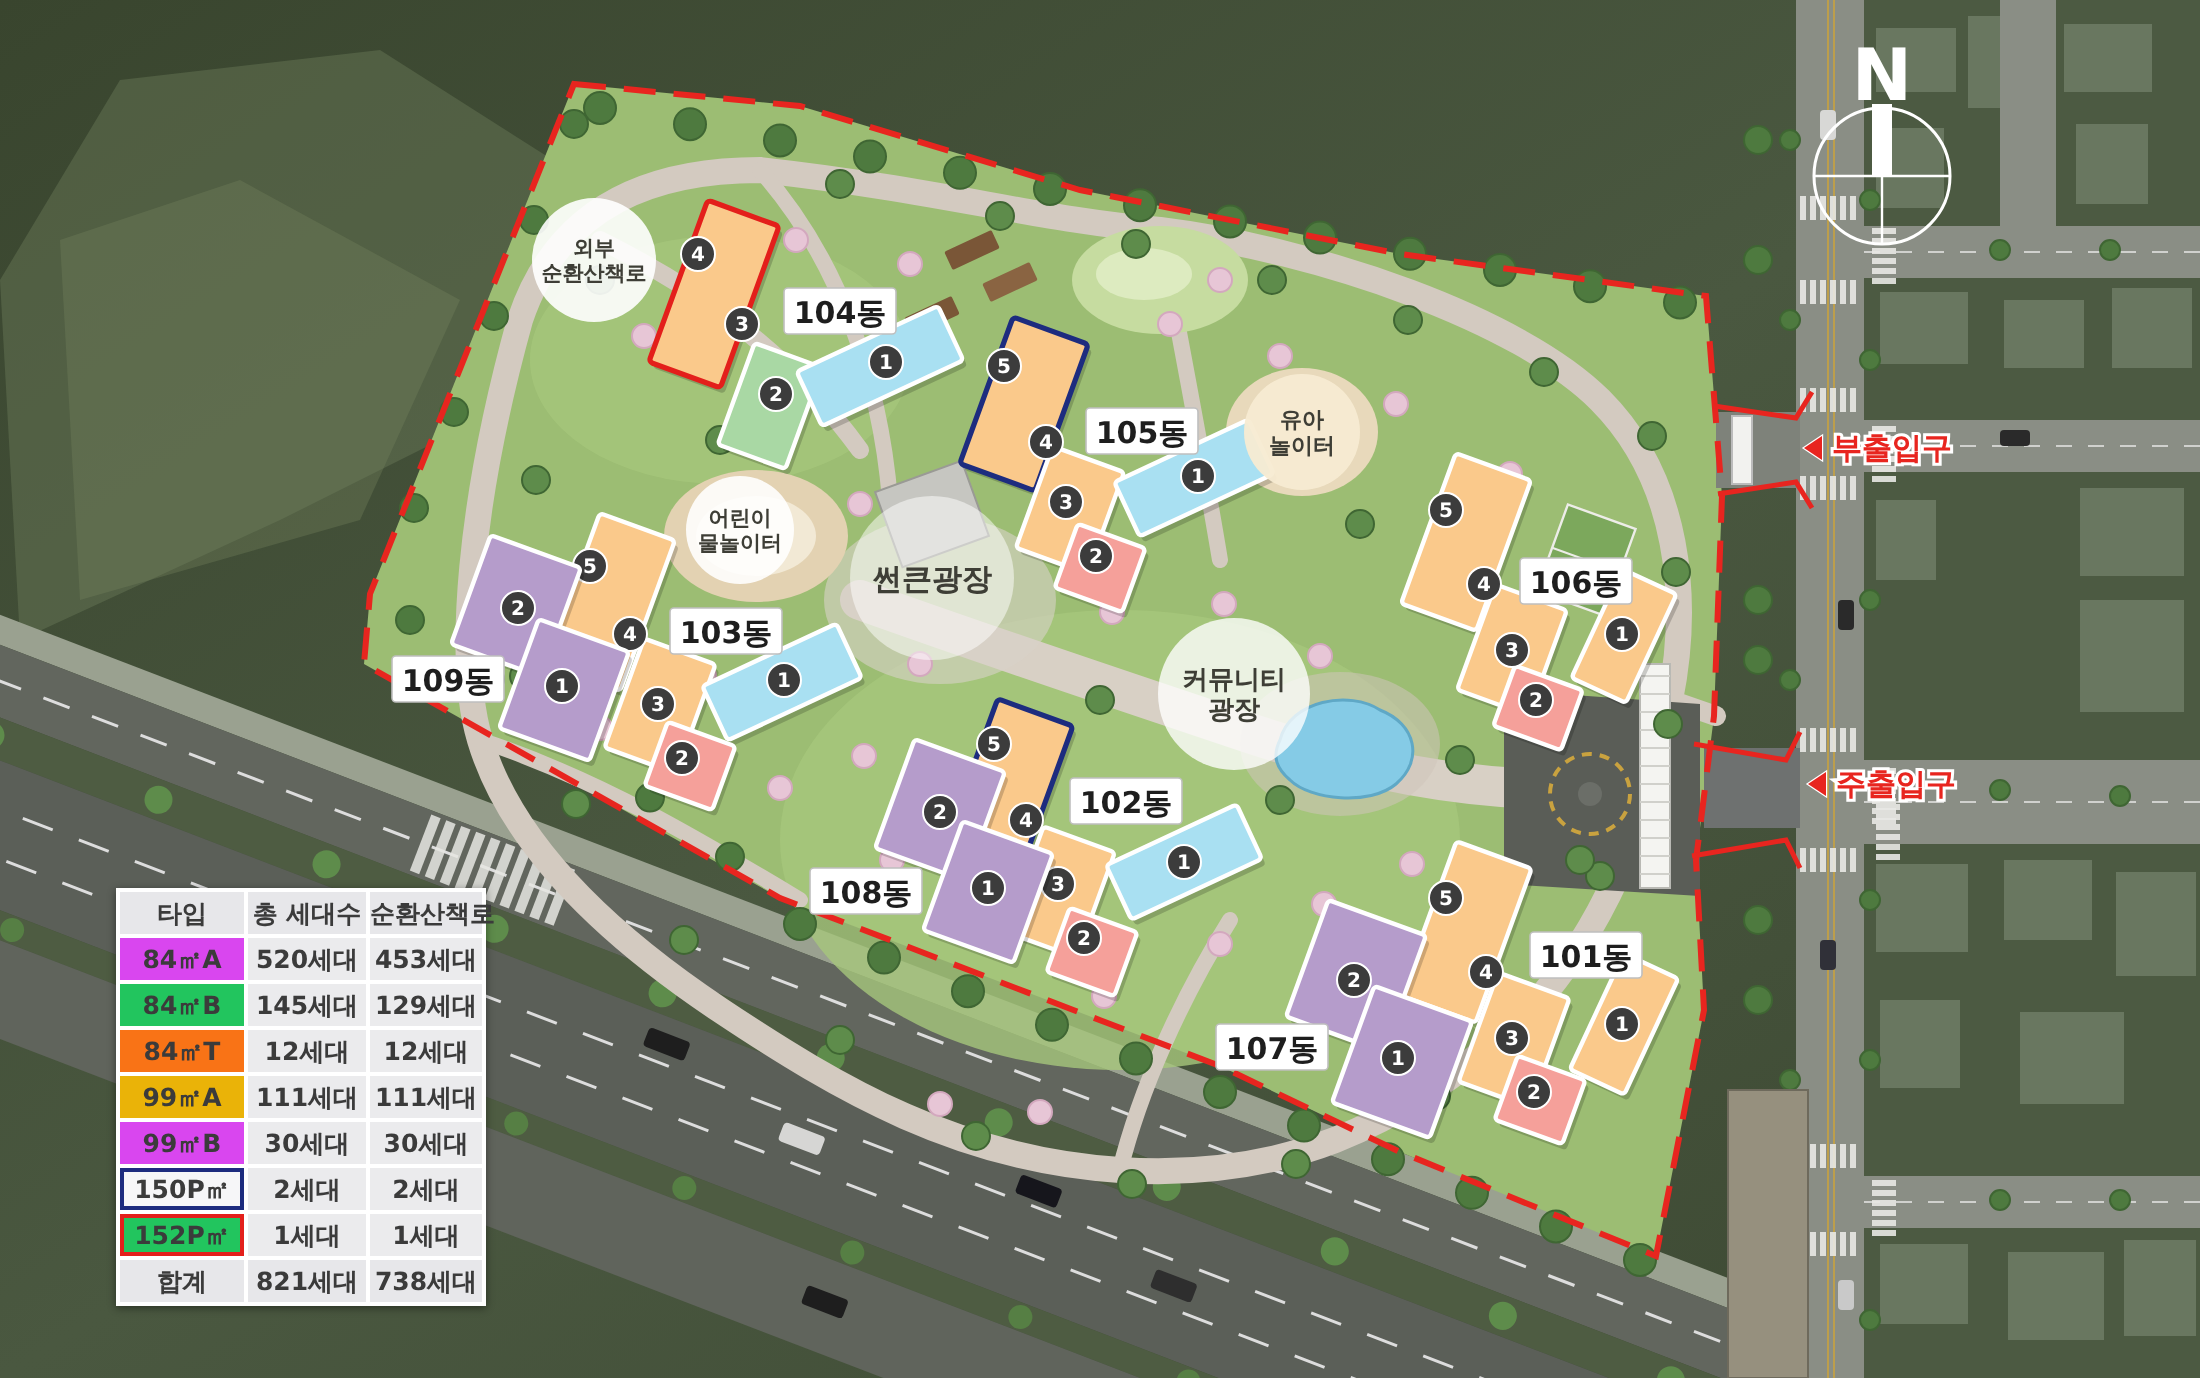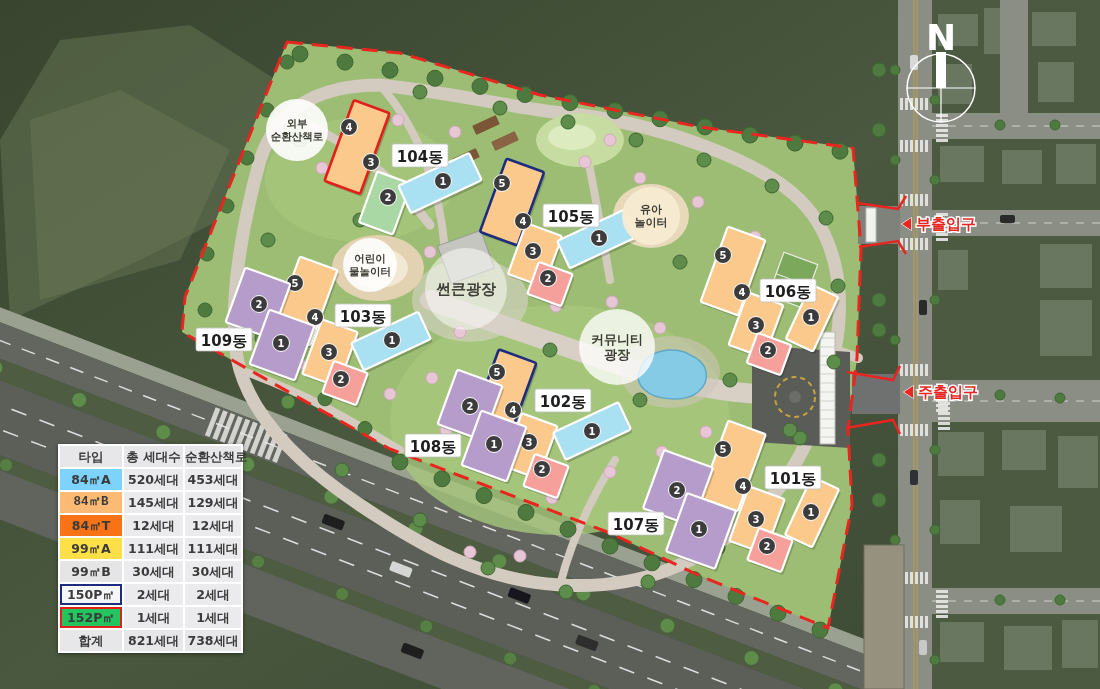--- a/index.html
+++ b/index.html
@@ -622,33 +622,33 @@
         <circle cx="941" cy="88" r="34" fill="none" stroke="#FFFFFF" stroke-width="1.5"></circle>
         <line x1="907" y1="88" x2="975" y2="88" stroke="#FFFFFF" stroke-width="1.2"></line>
         <line x1="941" y1="88" x2="941" y2="122" stroke="#FFFFFF" stroke-width="1.2"></line>
         <rect x="936" y="52" width="10" height="36" fill="#FFFFFF"></rect>
       </g>
     </svg>
   <div id="legend">
       <div class="cell hdr">타입</div>
       <div class="cell hdr">총 세대수</div>
       <div class="cell hdr">순환산책로</div>
-      <div class="cell" style="background:#7dd3fc;">84㎡A</div>
+      <div class="cell" style="background:#d946ef;">84㎡A</div>
       <div class="cell">520세대</div>
       <div class="cell">453세대</div>
-      <div class="cell" style="background:#fdba74;font-family:Liberation Mono, monospace;">84㎡B</div>
+      <div class="cell" style="background:#22c55e;">84㎡B</div>
       <div class="cell">145세대</div>
       <div class="cell">129세대</div>
       <div class="cell" style="background:#f97316;">84㎡T</div>
       <div class="cell">12세대</div>
       <div class="cell">12세대</div>
-      <div class="cell" style="background:#fde047;">99㎡A</div>
+      <div class="cell" style="background:#eab308;">99㎡A</div>
       <div class="cell">111세대</div>
       <div class="cell">111세대</div>
-      <div class="cell" style="background:#e5e5e5;">99㎡B</div>
+      <div class="cell" style="background:#d946ef;">99㎡B</div>
       <div class="cell">30세대</div>
       <div class="cell">30세대</div>
       <div class="cell" style="background:#F6F6F8;box-shadow:inset 0 0 0 2px #1D2C7F;text-align:center;">150P㎡</div>
       <div class="cell">2세대</div>
       <div class="cell">2세대</div>
       <div class="cell" style="background:#22c55e;box-shadow:inset 0 0 0 2px #E31F1B;">152P㎡</div>
       <div class="cell">1세대</div>
       <div class="cell">1세대</div>
       <div class="cell hdr">합계</div>
       <div class="cell hdr">821세대</div>

